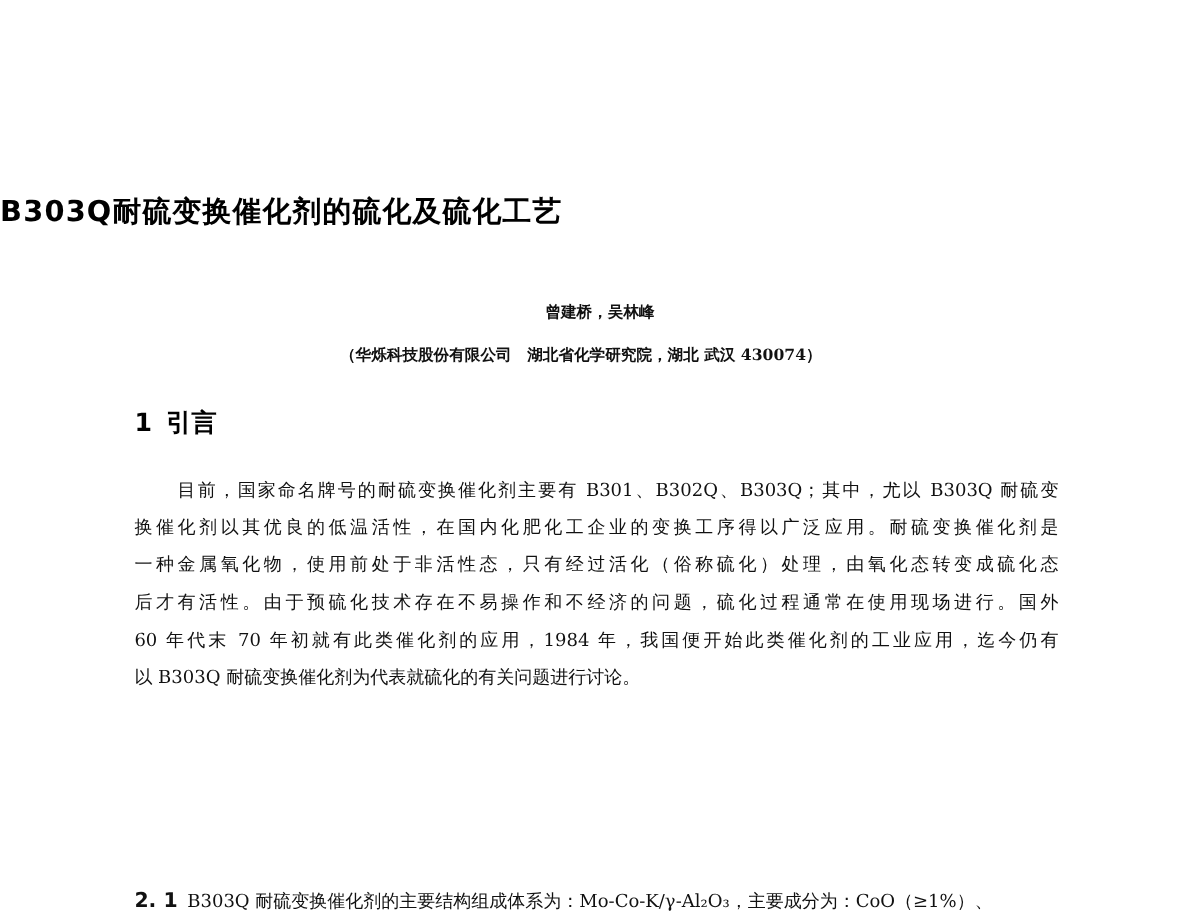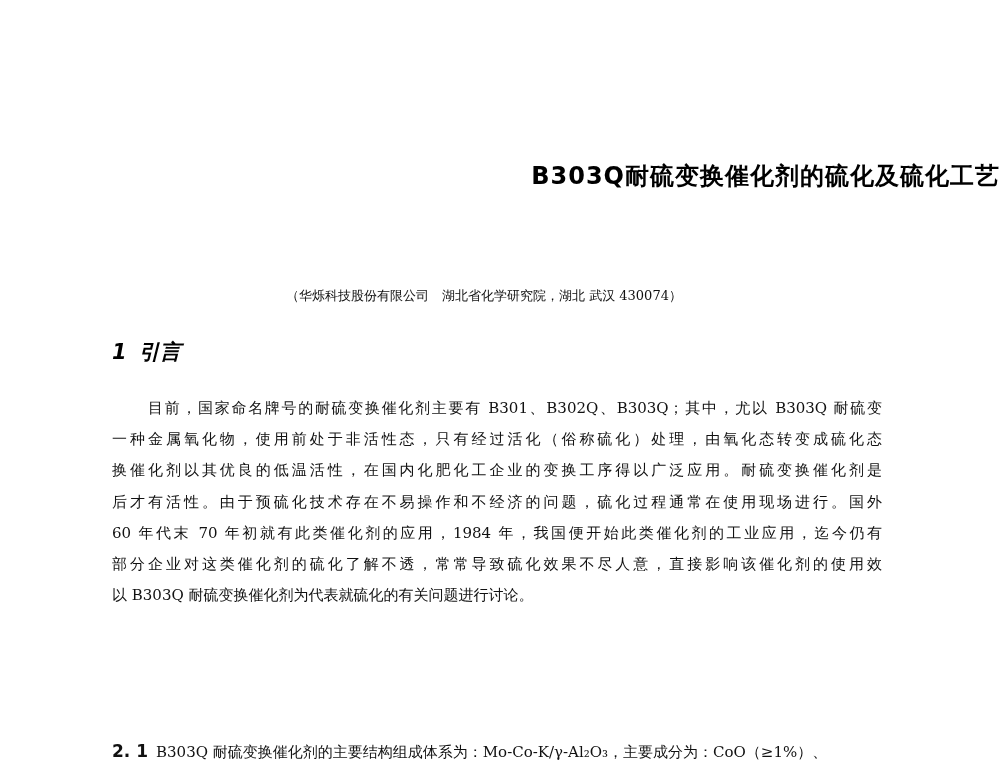--- a/index.html
+++ b/index.html
@@ -17,21 +17,21 @@
   }
   .page {
     position: absolute;
     left: 0; top: 0;
     width: 1000px; height: 760px;
   }
   .title {
     position: absolute;
     left: 0; width: 1000px;
     top: 160px;
-    text-align: right;
+    text-align: left;
     font-family: "DejaVu Sans", "Liberation Sans", sans-serif;
     font-weight: bold;
     font-size: 24px;
     letter-spacing: 1px;
     color: #000;
   }
   .authors {
     position: absolute;
     left: 0; width: 1000px;
     top: 251px;
@@ -39,31 +39,30 @@
     font-size: 13px;
     font-weight: bold;
     color: #111;
   }
   .affil {
     position: absolute;
     left: 0; width: 968px;
     top: 287px;
     text-align: center;
     font-size: 13px;
-    font-weight: normal;
+    font-weight: bold;
     color: #111;
   }
   .h1 {
     position: absolute;
     left: 112px;
     font-family: "DejaVu Sans", "Liberation Sans", sans-serif;
     font-weight: bold;
     font-size: 21px;
     color: #000;
-    font-style: italic;
   }
   .h1 .num { margin-right: 12px; }
   .para {
     position: absolute;
     left: 112px;
     width: 770px;
     top: 393px;
     font-size: 15px;
     line-height: 31.2px;
     color: #111;
@@ -92,34 +91,34 @@
     margin-right: 8px;
   }
 </style>
 </head>
 <body>
 
 <div class="page">
 
   <div class="title">B303Q耐硫变换催化剂的硫化及硫化工艺</div>
 
+  <div class="authors">曾建桥，吴林峰</div>
 
   <div class="affil">（华烁科技股份有限公司　湖北省化学研究院，湖北 武汉 430074）</div>
 
   <div class="h1" style="top:338px;">
     <span class="num">1</span><span>引言</span>
   </div>
 
   <div class="para">
     <span class="line first">目前，国家命名牌号的耐硫变换催化剂主要有 B301、B302Q、B303Q；其中，尤以 B303Q 耐硫变</span>
+    <span class="line">换催化剂以其优良的低温活性，在国内化肥化工企业的变换工序得以广泛应用。耐硫变换催化剂是</span>
     <span class="line">一种金属氧化物，使用前处于非活性态，只有经过活化（俗称硫化）处理，由氧化态转变成硫化态</span>
-    <span class="line">换催化剂以其优良的低温活性，在国内化肥化工企业的变换工序得以广泛应用。耐硫变换催化剂是</span>
     <span class="line">后才有活性。由于预硫化技术存在不易操作和不经济的问题，硫化过程通常在使用现场进行。国外</span>
     <span class="line">60 年代末 70 年初就有此类催化剂的应用，1984 年，我国便开始此类催化剂的工业应用，迄今仍有</span>
-    <span class="line">部分企业对这类催化剂的硫化了解不透，常常导致硫化效果不尽人意，直接影响该催化剂的使用效</span>
     <span class="line last">以 B303Q 耐硫变换催化剂为代表就硫化的有关问题进行讨论。</span>
   </div>
 
 
   <div class="sub">
     <span class="subnum">2. 1</span><span>B303Q 耐硫变换催化剂的主要结构组成体系为：Mo-Co-K/γ-Al₂O₃，主要成分为：CoO（≥1%）、</span>
   </div>
 
 </div>
 

